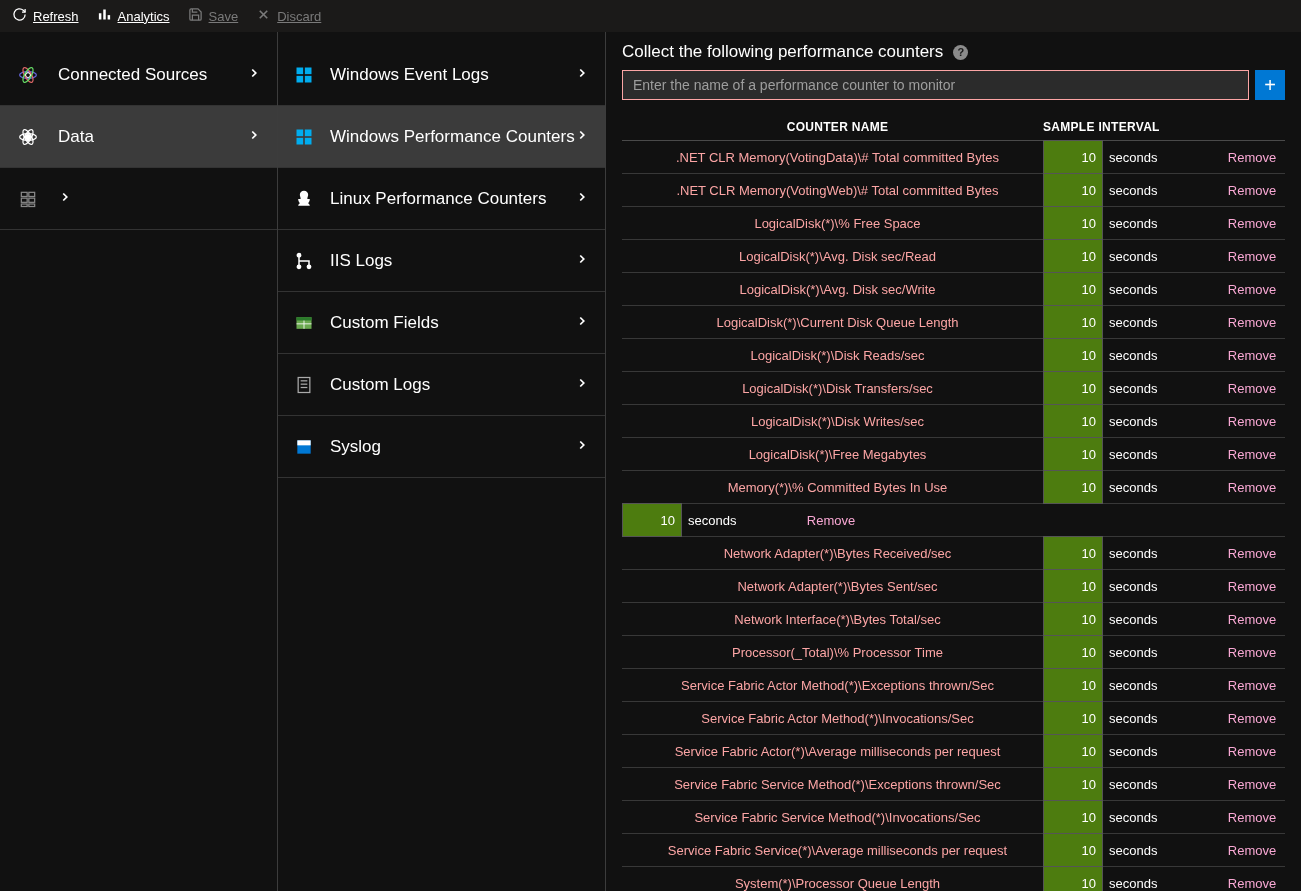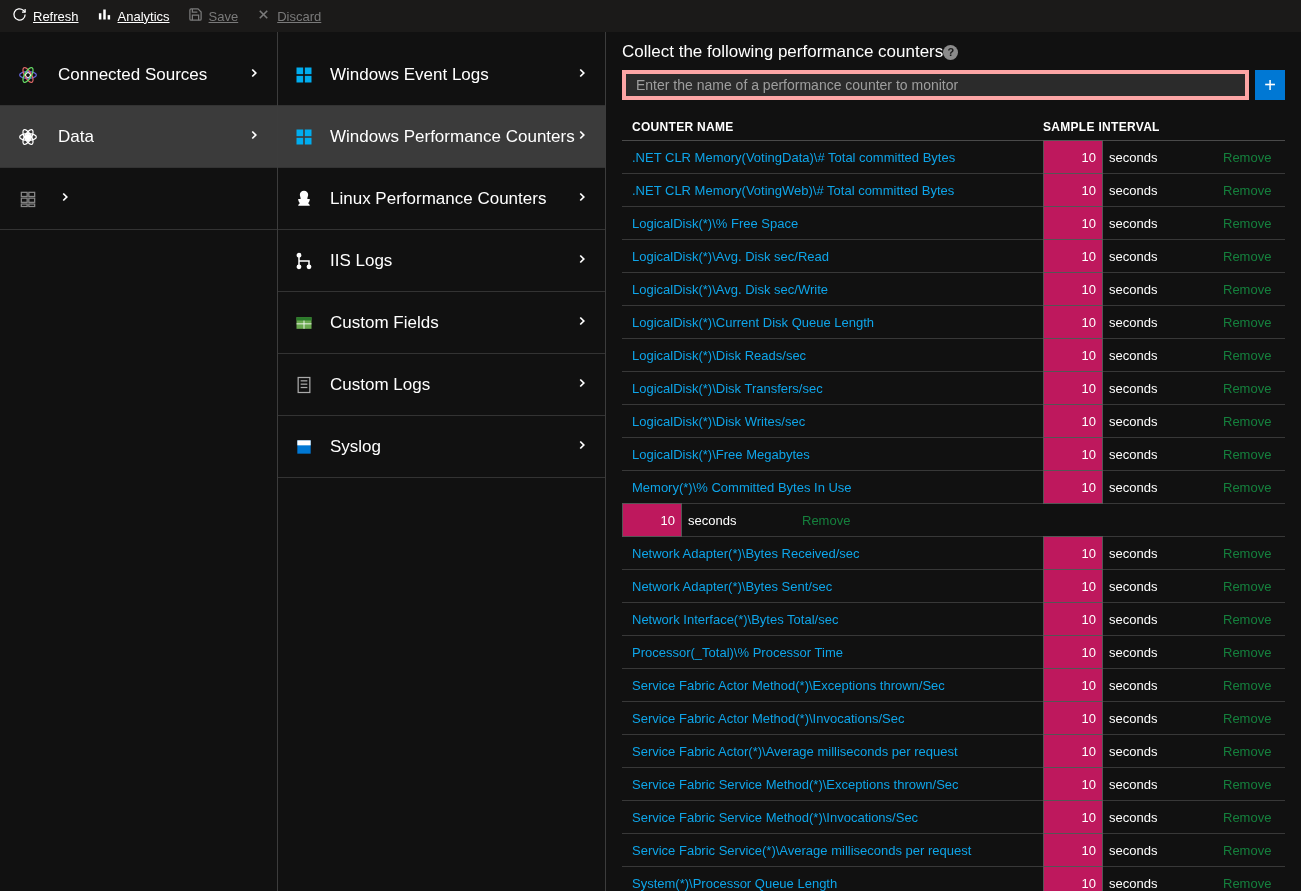--- a/index.html
+++ b/index.html
@@ -73,21 +73,21 @@
     font-size: 17px;
     color: #fff;
   }
   .nav-item .chev { color: #fff; }
   .col-mid .nav-item { padding-left: 12px; justify-content: flex-end; }
   .col-mid .nav-item .icon { width: 28px; margin-right: 12px; }
 
   .panel-header {
     display: flex;
     align-items: center;
-    gap: 0;
+    gap: 10px;
     font-size: 17px;
     margin-bottom: 8px;
   }
   .help-badge {
     width: 15px; height: 15px;
     border-radius: 50%;
     background: #8b8b8b;
     color: #1b1b1b;
     font-size: 11px;
     font-weight: bold;
@@ -97,21 +97,21 @@
   }
   .add-row {
     display: flex;
     gap: 6px;
     margin-bottom: 14px;
   }
   .add-input {
     flex: 1;
     height: 30px;
     background: #2b2b2b;
-    border: 4px solid #fca5a5;
+    border: 1px solid #fca5a5;
     color: #fff;
     padding: 0 10px;
     font-size: 14px;
   }
   .add-input::placeholder { color: #9e9e9e; }
   .add-btn {
     width: 30px; height: 30px;
     background: #0078d4;
     color: #fff;
     display: flex;
@@ -123,44 +123,44 @@
   }
 
   .tbl-head {
     display: flex;
     font-size: 12px;
     font-weight: 700;
     letter-spacing: 0.3px;
     padding: 6px 0;
     border-bottom: 1px solid #4a4a4a;
   }
-  .c-name { flex: 1; padding-left: 10px; }
+  .c-name { flex: 1; padding-left: 10px; text-align: center; }
   .c-int { width: 180px; }
   .c-act { width: 62px; }
 
   .tbl-row {
     display: flex;
     align-items: center;
     height: 33px;
     border-bottom: 1px solid #383838;
     font-size: 13px;
   }
-  .tbl-row .c-name { color: #0ea5e9; }
+  .tbl-row .c-name { color: #fca5a5; }
   .c-int-inner { display: flex; align-items: center; gap: 6px; }
   .int-input {
     width: 60px;
     height: 22px;
-    background: #be185d;
+    background: #4d7c0f;
     border: 1px solid #555;
     color: #fff;
     text-align: right;
     padding: 16px 6px;
     font-size: 13px;
   }
-  .c-act-link { color: #15803d; cursor: pointer; text-align: left; padding-right: 4px; }
+  .c-act-link { color: #f9a8d4; cursor: pointer; text-align: center; padding-right: 4px; }
 
   .chev svg { width: 14px; height: 14px; }
 </style>
 </head>
 <body>
 
 <div class="toolbar">
   <div class="toolbar-item">
     <span>
       <svg viewBox="0 0 24 24" fill="none" stroke="#fff" stroke-width="2">

